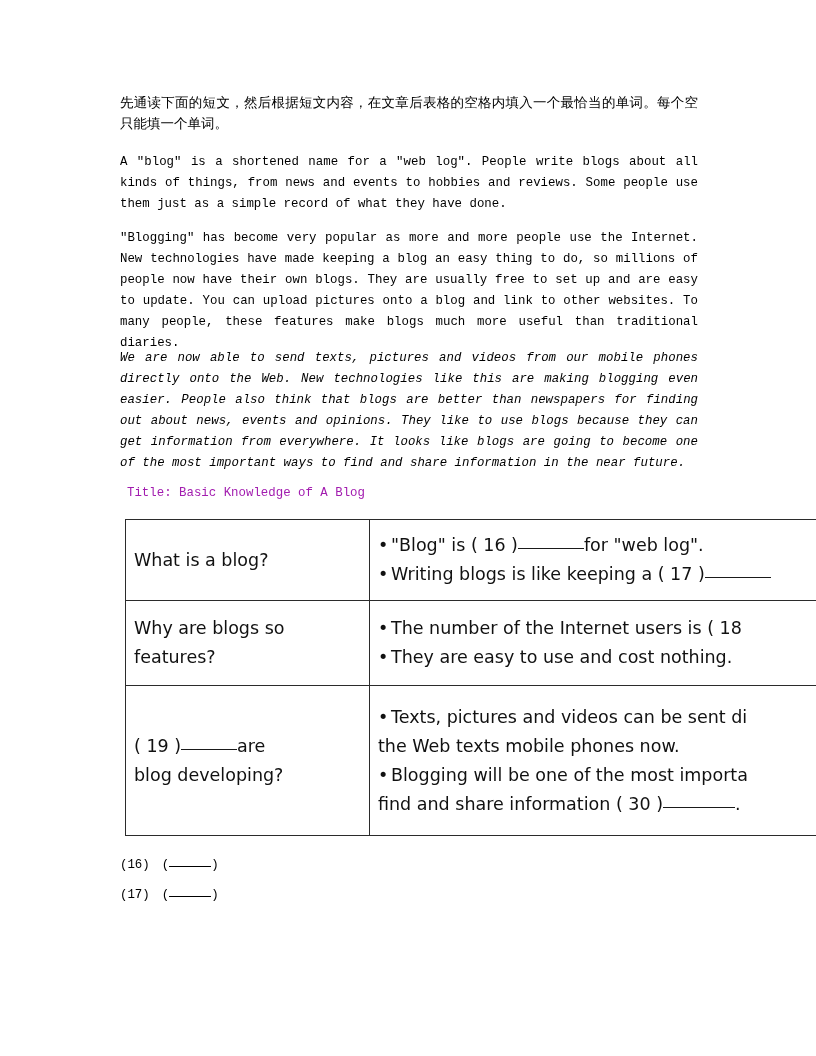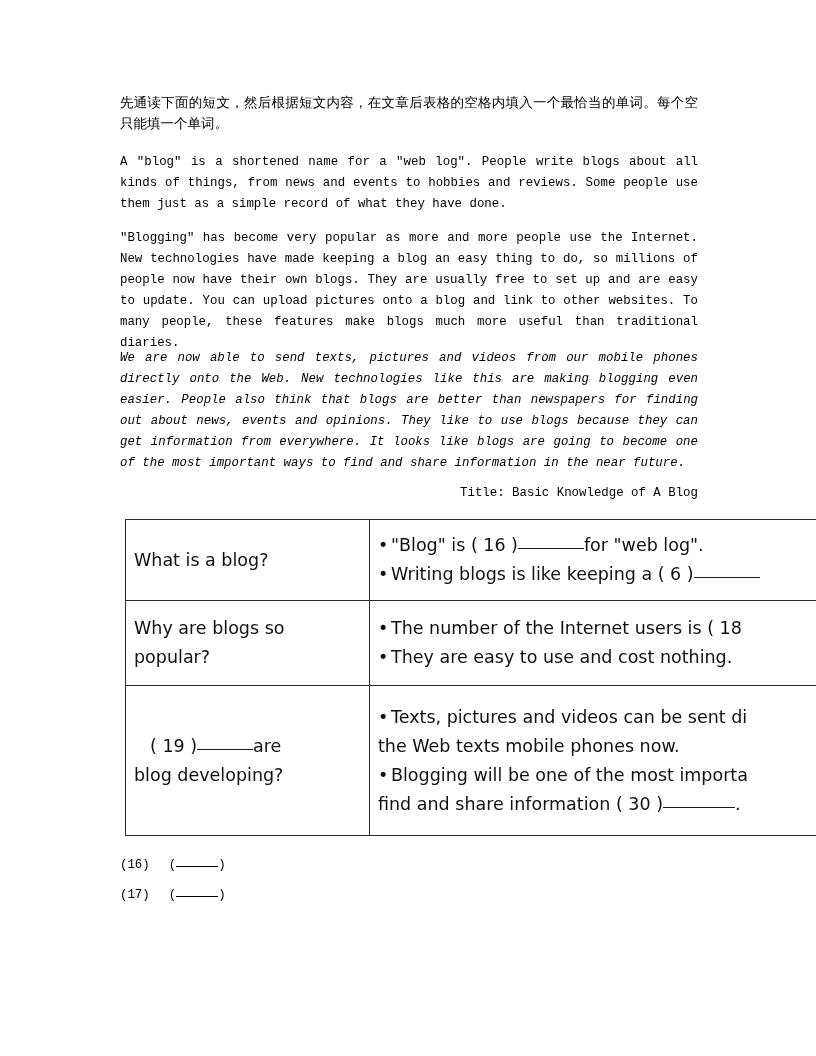--- a/index.html
+++ b/index.html
@@ -52,28 +52,28 @@
     text-align-last: left;
     color: #000;
   }
   .p1 { top: 152px; }
   .p2 { top: 228px; }
   .p3 { top: 348px; font-style: italic; }
 
   
   .title-line {
     position: absolute;
-    left: 120px;
+    left: 127px;
     top: 484px;
     width: 578px;
-    text-align: right;
+    text-align: left;
     font-family: "Liberation Mono", "DejaVu Sans Mono", monospace;
     font-size: 12.4px;
     line-height: 18px;
-    color: #000000;
+    color: #a21caf;
   }
 
   
   .tbl-wrap {
     position: absolute;
     left: 125px;
     top: 519px;
     width: 760px;           
   }
   table.worksheet {
@@ -133,21 +133,21 @@
     top: 850px;
     font-family: "Liberation Mono", "DejaVu Sans Mono", monospace;
     font-size: 12.4px;
     color: #000;
   }
   .answer-row {
     height: 30px;
     line-height: 30px;
     white-space: nowrap;
   }
-  .ans-num { margin-right: 19px; }
+  .ans-num { margin-right: 12px; }
   .ans-blank {
     display: inline-block;
     border-bottom: 1.3px solid #000;
     vertical-align: 1px;
   }
   .ans-blank.short { width: 42px; }
   .ans-blank.long  { width: 82px; }
 </style>
 </head>
 <body>
@@ -170,42 +170,42 @@
 
         <tr class="r1">
           <td class="qcol">
             <span>What is a blog?</span>
           </td>
           <td class="acol">
             <span class="bullet-line">
               <span class="dot">•</span><span>"Blog" is ( 16 )</span><span class="blank w-md"></span><span>for "web log".</span>
             </span>
             <span class="bullet-line">
-              <span class="dot">•</span><span>Writing blogs is like keeping a ( 6 )</span><span class="blank w-md"></span>
+              <span class="dot">•</span><span>Writing blogs is like keeping a ( 17 )</span><span class="blank w-md"></span>
             </span>
           </td>
         </tr>
 
         <tr class="r2">
           <td class="qcol">
-            <span style="white-space:normal; display:inline-block; width:205px;">Why are blogs so popular?</span>
+            <span style="white-space:normal; display:inline-block; width:205px;">Why are blogs so features?</span>
           </td>
           <td class="acol">
             <span class="bullet-line">
               <span class="dot">•</span><span>The number of the Internet users is ( 18</span>
             </span>
             <span class="bullet-line">
               <span class="dot">•</span><span>They are easy to use and cost nothing.</span>
             </span>
           </td>
         </tr>
 
         <tr class="r3">
           <td class="qcol">
-            <span class="cont-line" style="text-align:left;margin-left:16px;">
+            <span class="cont-line" style="text-align:left;">
               <span>( 19 )</span><span class="blank w-sm"></span><span>are</span>
             </span>
             <span class="cont-line">
               <span>blog developing?</span>
             </span>
           </td>
           <td class="acol">
             <span class="bullet-line">
               <span class="dot">•</span><span>Texts, pictures and videos can be sent di</span>
             </span>

